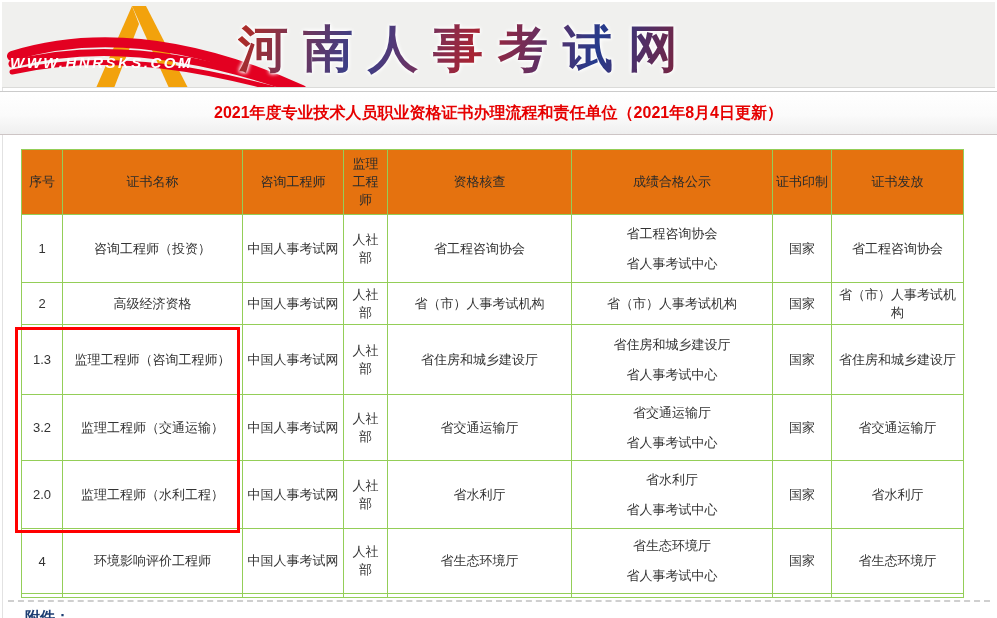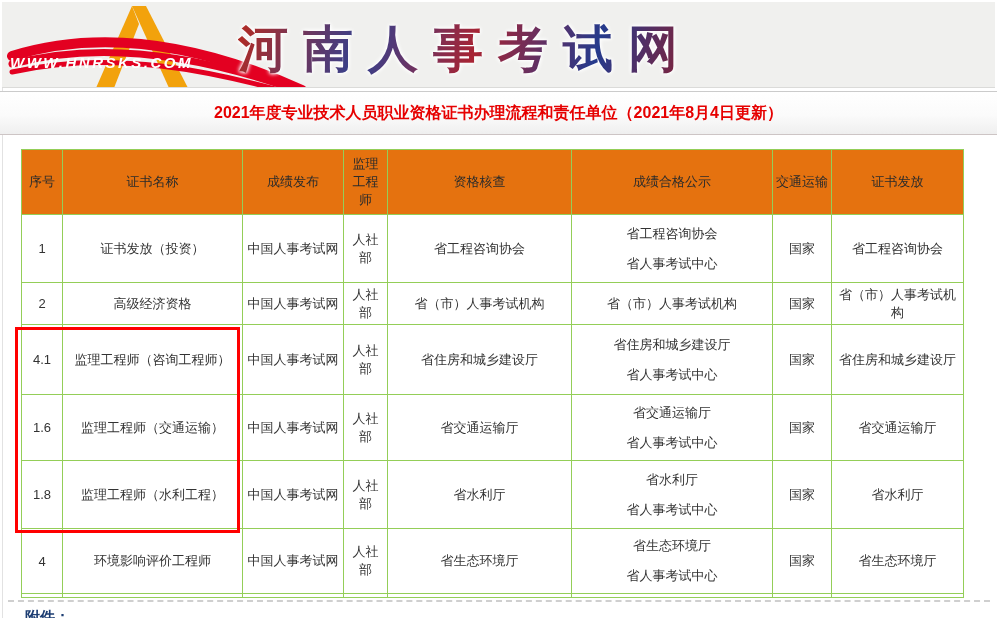--- a/index.html
+++ b/index.html
@@ -79,74 +79,74 @@
         <col style="width: 44px;">
         <col style="width: 184px;">
         <col style="width: 201px;">
         <col style="width: 59px;">
         <col style="width: 132px;">
       </colgroup>
     <thead>
         <tr id="header-row">
           <th>序号</th>
           <th>证书名称</th>
-          <th>成绩发布</th>
+          <th>咨询工程师</th>
           <th>监理工程师</th>
           <th>资格核查</th>
           <th>成绩合格公示</th>
-          <th>交通运输</th>
+          <th>证书印制</th>
           <th>证书发放</th>
         </tr>
       </thead>
     <tbody id="table-body">
         <tr style="height: 68px;">
           <td>1</td>
-          <td>证书发放（投资）</td>
+          <td>咨询工程师（投资）</td>
           <td>中国人事考试网</td>
           <td>人社部</td>
           <td>省工程咨询协会</td>
           <td class="multi">省工程咨询协会
 省人事考试中心</td>
           <td>国家</td>
           <td>省工程咨询协会</td>
         </tr>
         <tr style="height: 42px;">
           <td>2</td>
           <td>高级经济资格</td>
           <td>中国人事考试网</td>
           <td>人社部</td>
           <td>省（市）人事考试机构</td>
           <td>省（市）人事考试机构</td>
           <td>国家</td>
           <td>省（市）人事考试机构</td>
         </tr>
         <tr style="height: 70px;">
-          <td>4.1</td>
+          <td>1.3</td>
           <td>监理工程师（咨询工程师）</td>
           <td>中国人事考试网</td>
           <td>人社部</td>
           <td>省住房和城乡建设厅</td>
           <td class="multi">省住房和城乡建设厅
 省人事考试中心</td>
           <td>国家</td>
           <td>省住房和城乡建设厅</td>
         </tr>
         <tr style="height: 66px;">
-          <td>1.6</td>
+          <td>3.2</td>
           <td>监理工程师（交通运输）</td>
           <td>中国人事考试网</td>
           <td>人社部</td>
           <td>省交通运输厅</td>
           <td class="multi">省交通运输厅
 省人事考试中心</td>
           <td>国家</td>
           <td>省交通运输厅</td>
         </tr>
         <tr style="height: 68px;">
-          <td>1.8</td>
+          <td>2.0</td>
           <td>监理工程师（水利工程）</td>
           <td>中国人事考试网</td>
           <td>人社部</td>
           <td>省水利厅</td>
           <td class="multi">省水利厅
 省人事考试中心</td>
           <td>国家</td>
           <td>省水利厅</td>
         </tr>
         <tr style="height: 63px;">

